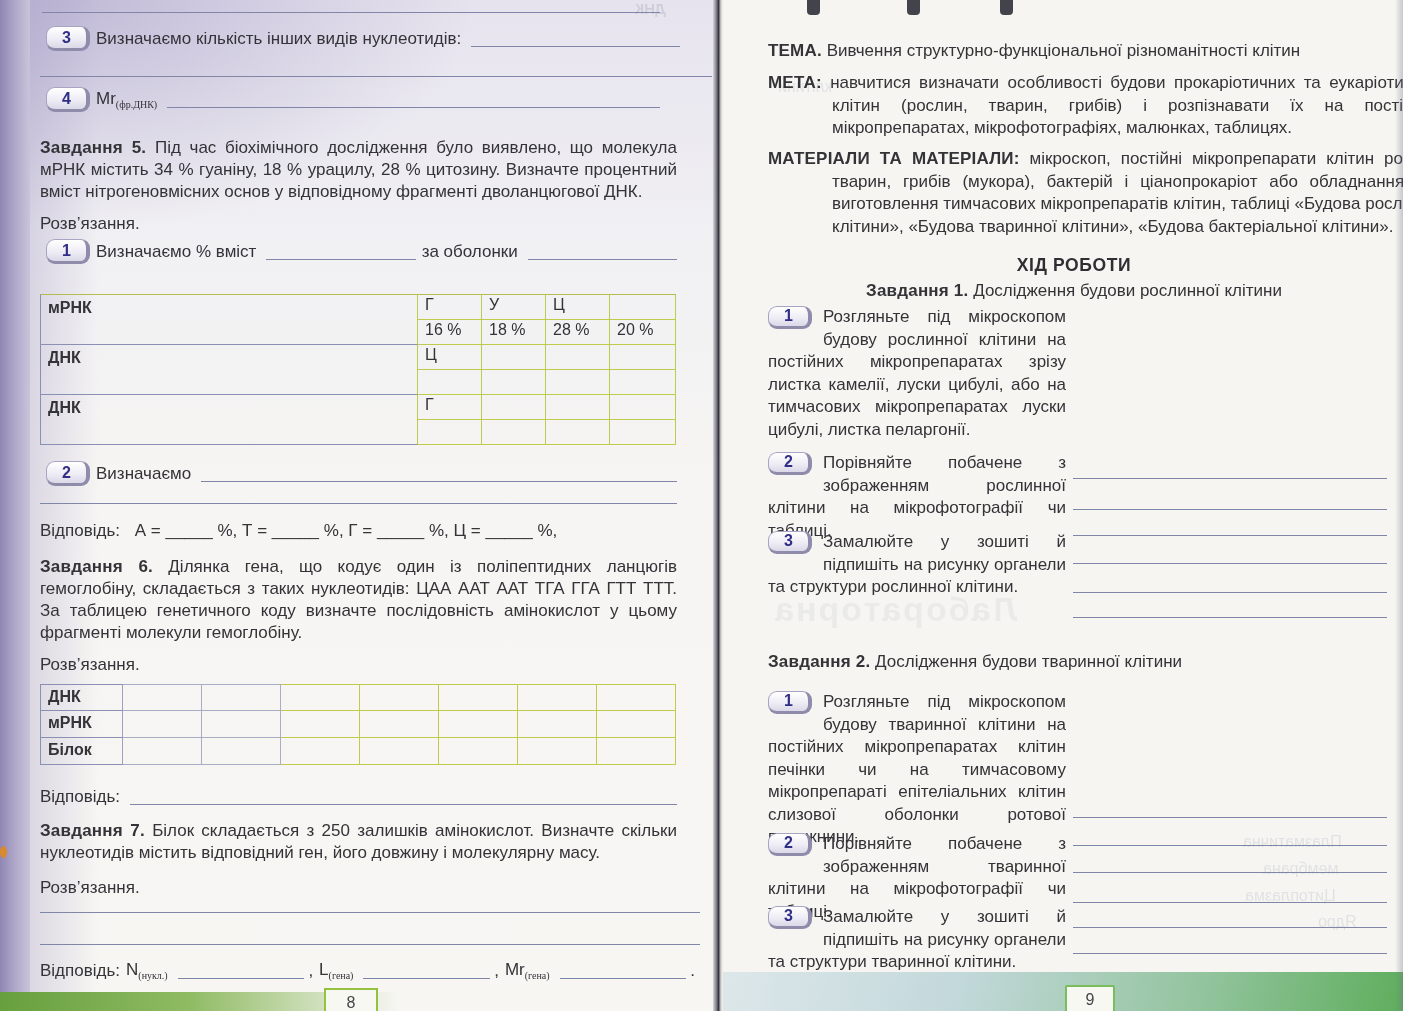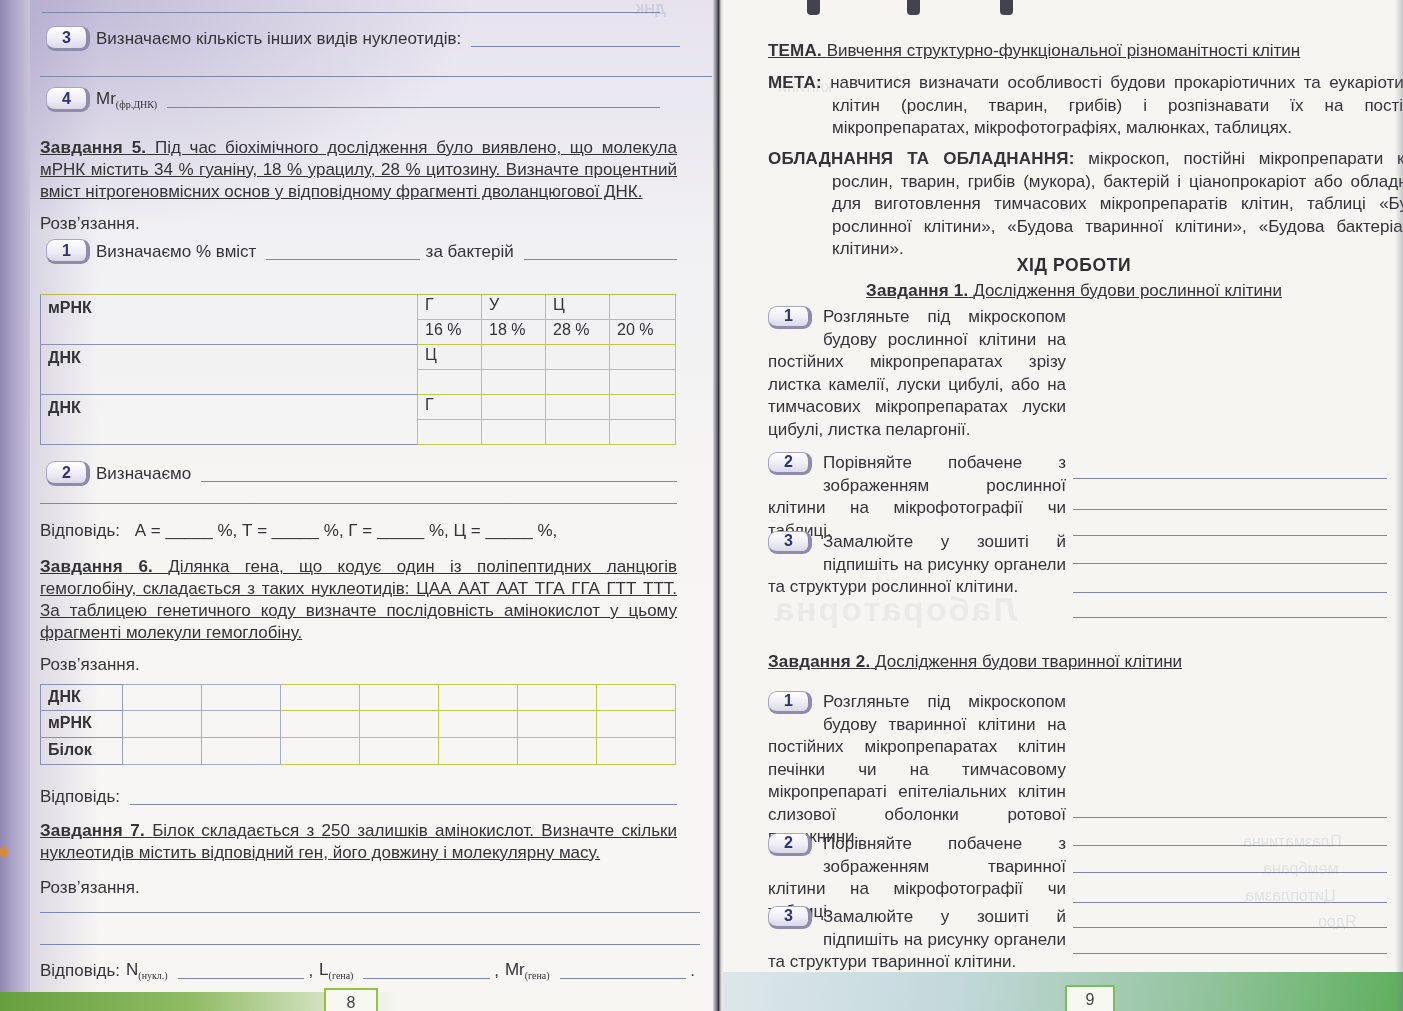--- a/index.html
+++ b/index.html
@@ -23,21 +23,21 @@
   .badge{display:inline-flex;justify-content:center;align-items:center;flex:0 0 auto;
          min-width:44px;height:25px;border-radius:9px;box-sizing:border-box;
          background:linear-gradient(180deg,#ffffff 0%,#efedf5 55%,#dbd8e8 100%);
          border:1px solid #a8a5c4;border-right:4px solid #8f8cab;border-bottom:3px solid #8f8cab;
          color:#312e87;font-weight:bold;font-size:16px;}
   .steprow{position:absolute;display:flex;align-items:flex-end;}
   .steprow .badge{align-self:flex-start;}
   .steplabel{margin-left:6px;font-size:17px;white-space:nowrap;padding-bottom:2px;}
   .flexrule{flex:1 1 auto;border-bottom:1.6px solid #7f86a8;margin:0 0 4px 10px;height:12px;}
   .ruleline{position:absolute;border-bottom:1.6px solid #7f86a8;height:0;}
-  .para{position:absolute;font-size:17px;line-height:22px;text-align:justify;text-decoration:underline;}
+  .para{position:absolute;font-size:17px;line-height:22px;text-align:justify;}
   .para b{letter-spacing:.2px;}
   .plain{position:absolute;font-size:17px;}
   sub{font-size:10px;font-family:Liberation Serif, serif;}
   
   table{border-collapse:separate;border-spacing:0;position:absolute;table-layout:fixed;}
   td{box-sizing:border-box;padding:1px 7px;font-size:16px;vertical-align:top;}
   .tb1{border-left:1.6px solid #8a90b4;border-top:1.6px solid #b4bd52;}
   .tb1 td{border-right:1.5px solid #bfcb4b;border-bottom:1.5px solid #bfcb4b;height:25px;}
   .tb1 td.lblcell{font-weight:bold;border-bottom:1.5px solid #8a90b4;padding-top:4px;}
   .tb2{border-left:1.6px solid #8a90b4;}
@@ -101,21 +101,21 @@
       <b>Завдання 5.</b>
       <span>Під час біохімічного дослідження було виявлено, що молекула мРНК містить 34 % гуаніну, 18 % урацилу, 28 % цитозину. Визначте процентний вміст нітрогеновмісних основ у відповідному фрагменті дволанцюгової ДНК.</span>
     </div>
 
     <div class="plain" style="left:10px;top:214px">Розв’язання.</div>
 
     <div class="steprow" style="left:16px;top:239px;width:631px">
       <span class="badge">1</span>
       <span class="steplabel">Визначаємо % вміст</span>
       <span class="flexrule"></span>
-      <span class="steplabel">за бактерій</span>
+      <span class="steplabel">за оболонки</span>
       <span class="flexrule"></span>
     </div>
 
     <table class="tb1" style="left:10px;top:294px;width:635px">
       <colgroup>
           <col style="width:377px">
           <col style="width:64px">
           <col style="width:64px">
           <col style="width:64px">
           <col style="width:66px">
@@ -285,21 +285,21 @@
       <b>ТЕМА.</b>
       <span>Вивчення структурно-функціональної різноманітності клітин</span>
     </div>
 
     <div class="hangpara" style="left:45px;top:72px;width:608px">
       <b>МЕТА:</b>
       <span>навчитися визначати особливості будови прокаріотичних та еукаріотичних клітин (рослин, тварин, грибів) і розпізнавати їх на постійних мікропрепаратах, мікрофотографіях, малюнках, таблицях.</span>
     </div>
 
     <div class="hangpara" style="left:45px;top:148px;width:613px">
-      <b>ОБЛАДНАННЯ ТА ОБЛАДНАННЯ:</b>
+      <b>МАТЕРІАЛИ ТА МАТЕРІАЛИ:</b>
       <span>мікроскоп, постійні мікропрепарати клітин рослин, тварин, грибів (мукора), бактерій і ціанопрокаріот або обладнання для виготовлення тимчасових мікропрепаратів клітин, таблиці «Будова рослинної клітини», «Будова тваринної клітини», «Будова бактеріальної клітини».</span>
     </div>
 
     <div class="heading" style="left:45px;top:255px;width:612px">ХІД РОБОТИ</div>
 
     <div class="para" style="left:45px;top:280px;width:612px;text-align:center">
       <b>Завдання 1.</b>
       <span>Дослідження будови рослинної клітини</span>
     </div>
 

